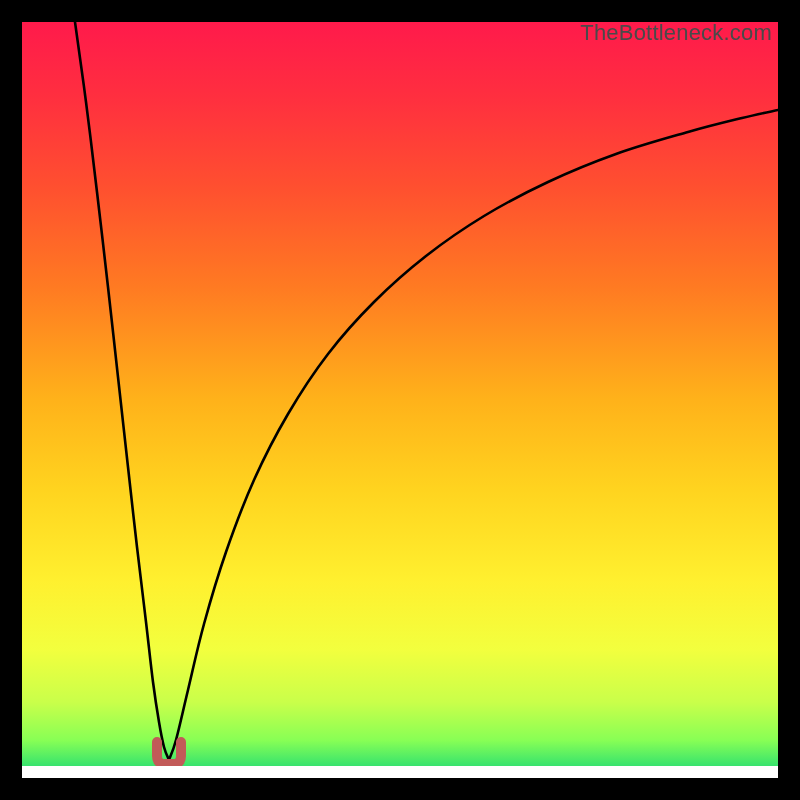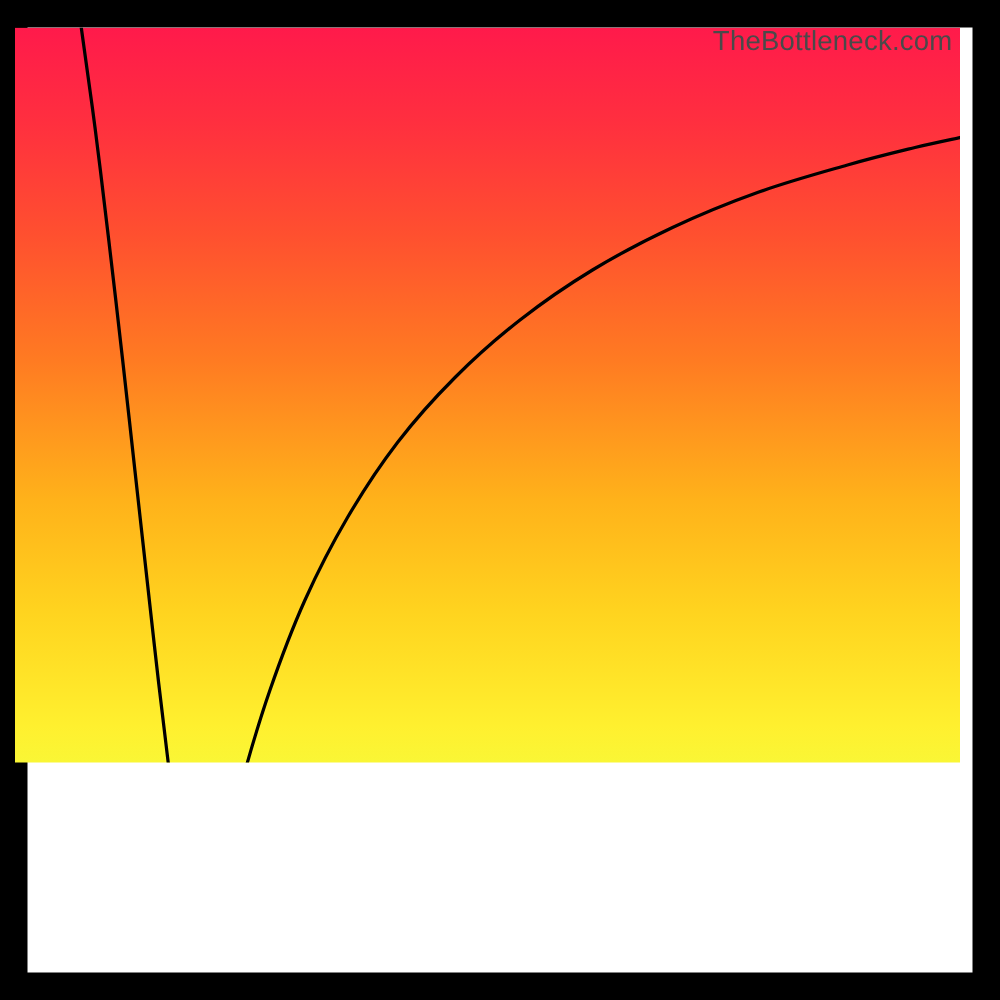--- a/index.html
+++ b/index.html
@@ -1,18 +1,18 @@
 <!DOCTYPE html>
 <html><head>
 <meta charset="utf-8">
 <style>
   html,body{margin:0;padding:0;width:800px;height:800px;overflow:hidden;background:#fff;font-family:Arial,Helvetica,sans-serif}
   .stage{position:relative;width:800px;height:800px}
   .frame{position:absolute;inset:0;border:22px solid #000;box-sizing:border-box}
-  .plot{position:absolute;left:12px;top:22px;width:756px;height:588px;overflow:hidden}
+  .plot{position:absolute;left:22px;top:22px;width:756px;height:744px;overflow:hidden}
   .watermark{position:absolute;top:-2px;right:6px;font-size:22px;font-weight:500;color:#4a4a4a;letter-spacing:.2px;font-family:Arial,Helvetica,sans-serif;z-index:5}
   svg{display:block}
 </style>
 </head>
 <body>
 
 <div class="stage">
   <div class="frame"></div>
   <div class="plot">
     <div class="watermark">TheBottleneck.com</div>

